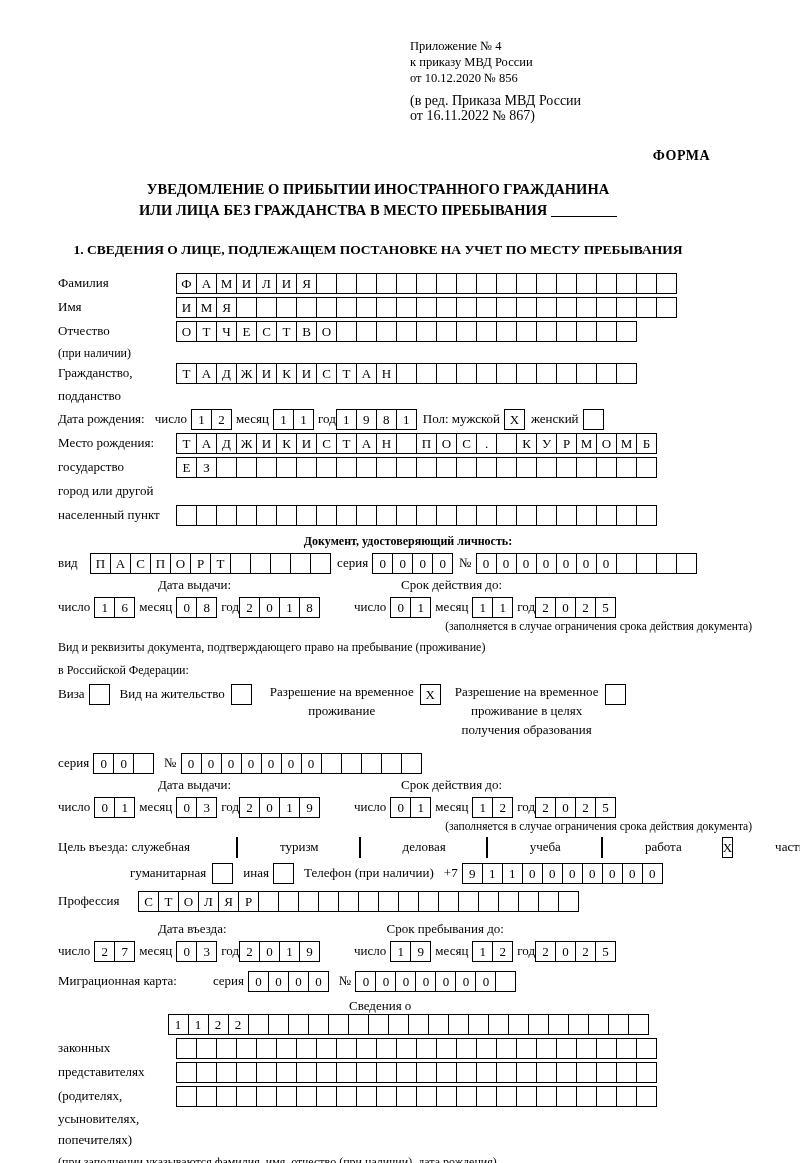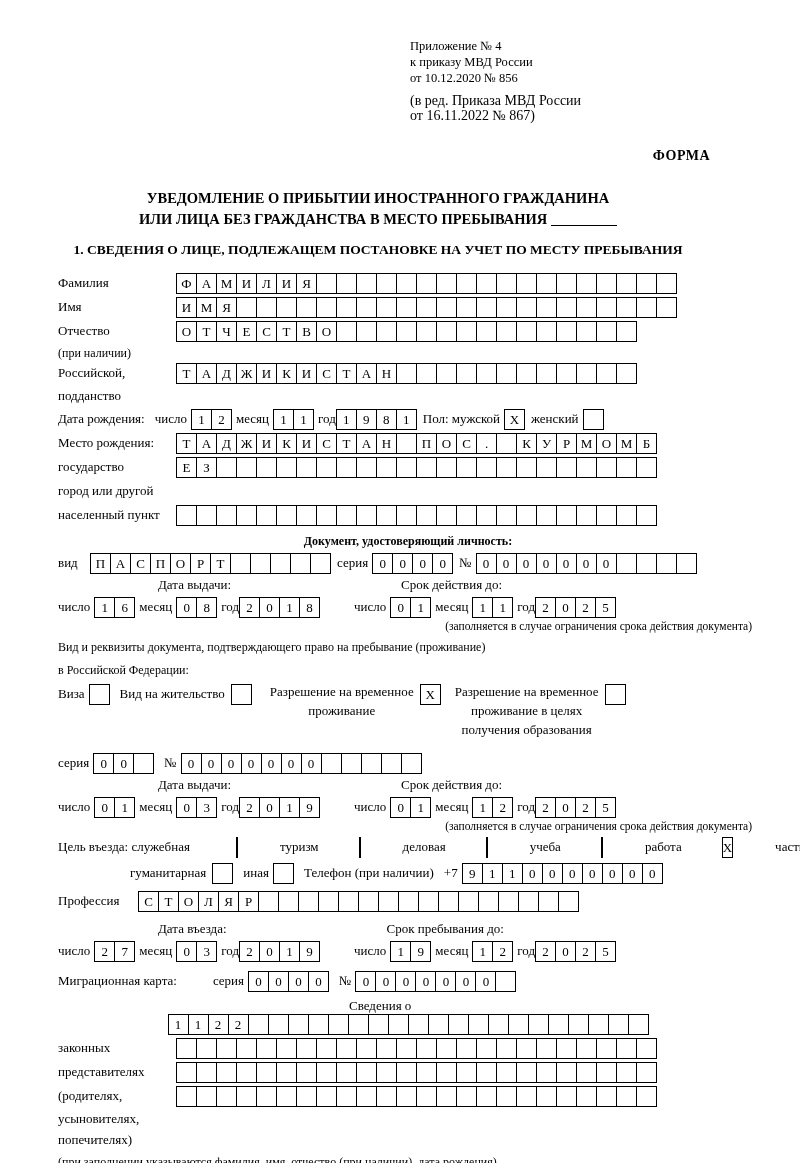--- a/index.html
+++ b/index.html
@@ -30,21 +30,21 @@
   .forma{
     position:absolute;
     top:148px;
     right:46px;
     font-weight:bold;
     font-size:14px;
     letter-spacing:.5px;
   }
   .title{
     position:absolute;
-    top:188px;
+    top:179px;
     left:0;right:0;
     text-align:center;
     font-weight:bold;
     font-size:14.5px;
     line-height:21px;
   }
   .title .ul{display:inline-block;border-bottom:1px solid #000;width:66px;vertical-align:-2px;}
   .section1{
     position:absolute;
     top:242px;
@@ -204,21 +204,21 @@
           <div class="c"></div>
           <div class="c"></div>
           <div class="c"></div>
         </div>
     </div>
     <div class="row" style="min-height:18px;margin-bottom:0;">
       <div class="lbl lblw small">(при наличии)</div>
     </div>
 
     <div class="row">
-      <div class="lbl lblw">Российской,</div>
+      <div class="lbl lblw">Гражданство,</div>
       <div class="cells" id="citz-cells">
           <div class="c">Т</div>
           <div class="c">А</div>
           <div class="c">Д</div>
           <div class="c">Ж</div>
           <div class="c">И</div>
           <div class="c">К</div>
           <div class="c">И</div>
           <div class="c">С</div>
           <div class="c">Т</div>

